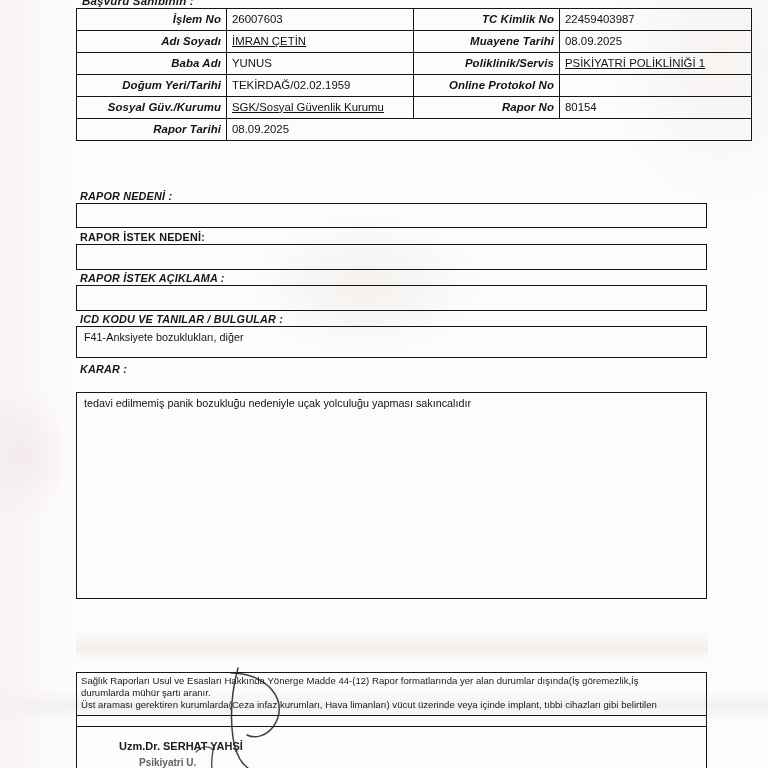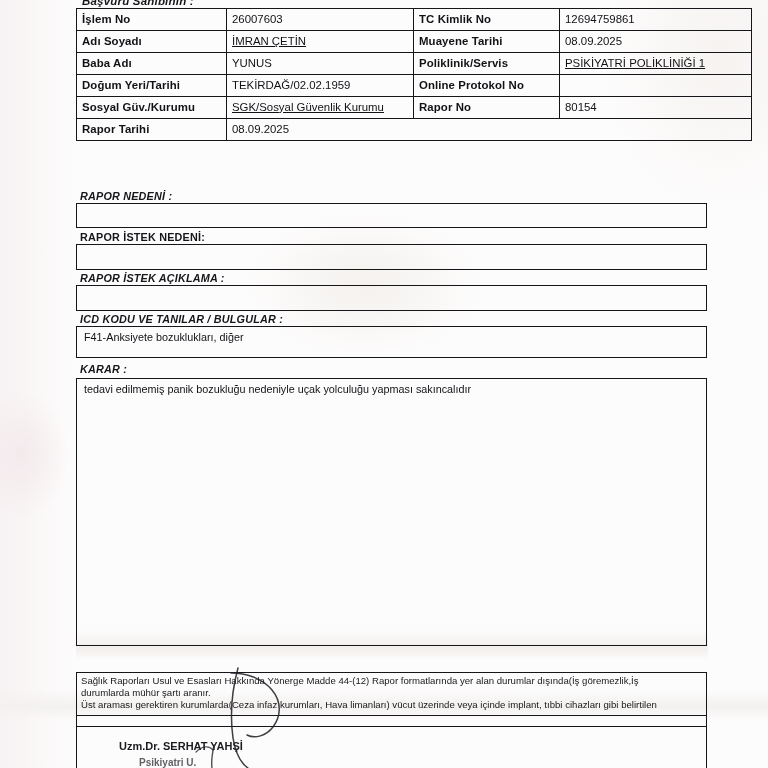--- a/index.html
+++ b/index.html
@@ -77,22 +77,24 @@
     border: 1.6px solid #15161a;
     height: 21px;
     padding: 0 5px;
     font-size: 11.4px;
     color: #111216;
     line-height: 1.05;
     overflow: hidden;
     white-space: nowrap;
   }
   .lbl {
+    text-align: right;
     font-weight: bold;
     letter-spacing: .1px;
+    font-style: italic;
   }
   .val {
     text-align: left;
     font-weight: normal;
   }
   .val-sm { font-size: 10.9px; text-decoration: underline; }
   .lbl-sm { font-size: 10.6px; }
 
   
   .sec-label {
@@ -198,21 +200,21 @@
 <div class="page">
 
   <div class="applicant-caption">Başvuru Sahibinin :</div>
 
   <table class="info-table">
     <tbody>
       <tr>
         <td class="lbl" style="width:139px">İşlem No</td>
         <td class="val" style="width:176px">26007603</td>
         <td class="lbl" style="width:135px">TC Kimlik No</td>
-        <td class="val" style="width:181px">12694759861</td>
+        <td class="val" style="width:181px">22459403987</td>
       </tr>
       <tr>
         <td class="lbl">Adı Soyadı</td>
         <td class="val val-sm">İMRAN ÇETİN</td>
         <td class="lbl">Muayene Tarihi</td>
         <td class="val">08.09.2025</td>
       </tr>
       <tr>
         <td class="lbl">Baba Adı</td>
         <td class="val">YUNUS</td>
@@ -252,21 +254,21 @@
   <div class="sec-box" style="top:285px; height:26px">
     <div class="content"></div>
   </div>
 
   <div class="sec-label italic" style="top:313px">ICD KODU VE TANILAR / BULGULAR :</div>
   <div class="sec-box" style="top:326px; height:32px">
     <div class="content">F41-Anksiyete bozuklukları, diğer</div>
   </div>
 
   <div class="sec-label italic" style="top:363px">KARAR :</div>
-  <div class="sec-box" style="top:378px; height:268px">
+  <div class="sec-box" style="top:392px; height:207px">
     <div class="content">tedavi edilmemiş panik bozukluğu nedeniyle  uçak yolculuğu yapması  sakıncalıdır</div>
   </div>
 
   <div class="note-box">
     <p>Sağlık Raporları Usul ve Esasları Hakkında Yönerge Madde 44-(12) Rapor formatlarında yer alan durumlar dışında(İş göremezlik,İş</p>
     <p>durumlarda mühür şartı aranır.</p>
     <p>Üst araması gerektiren kurumlarda(Ceza infaz kurumları, Hava limanları) vücut üzerinde veya içinde implant, tıbbi cihazları gibi belirtilen</p>
   </div>
 
   <div class="sign-box">

